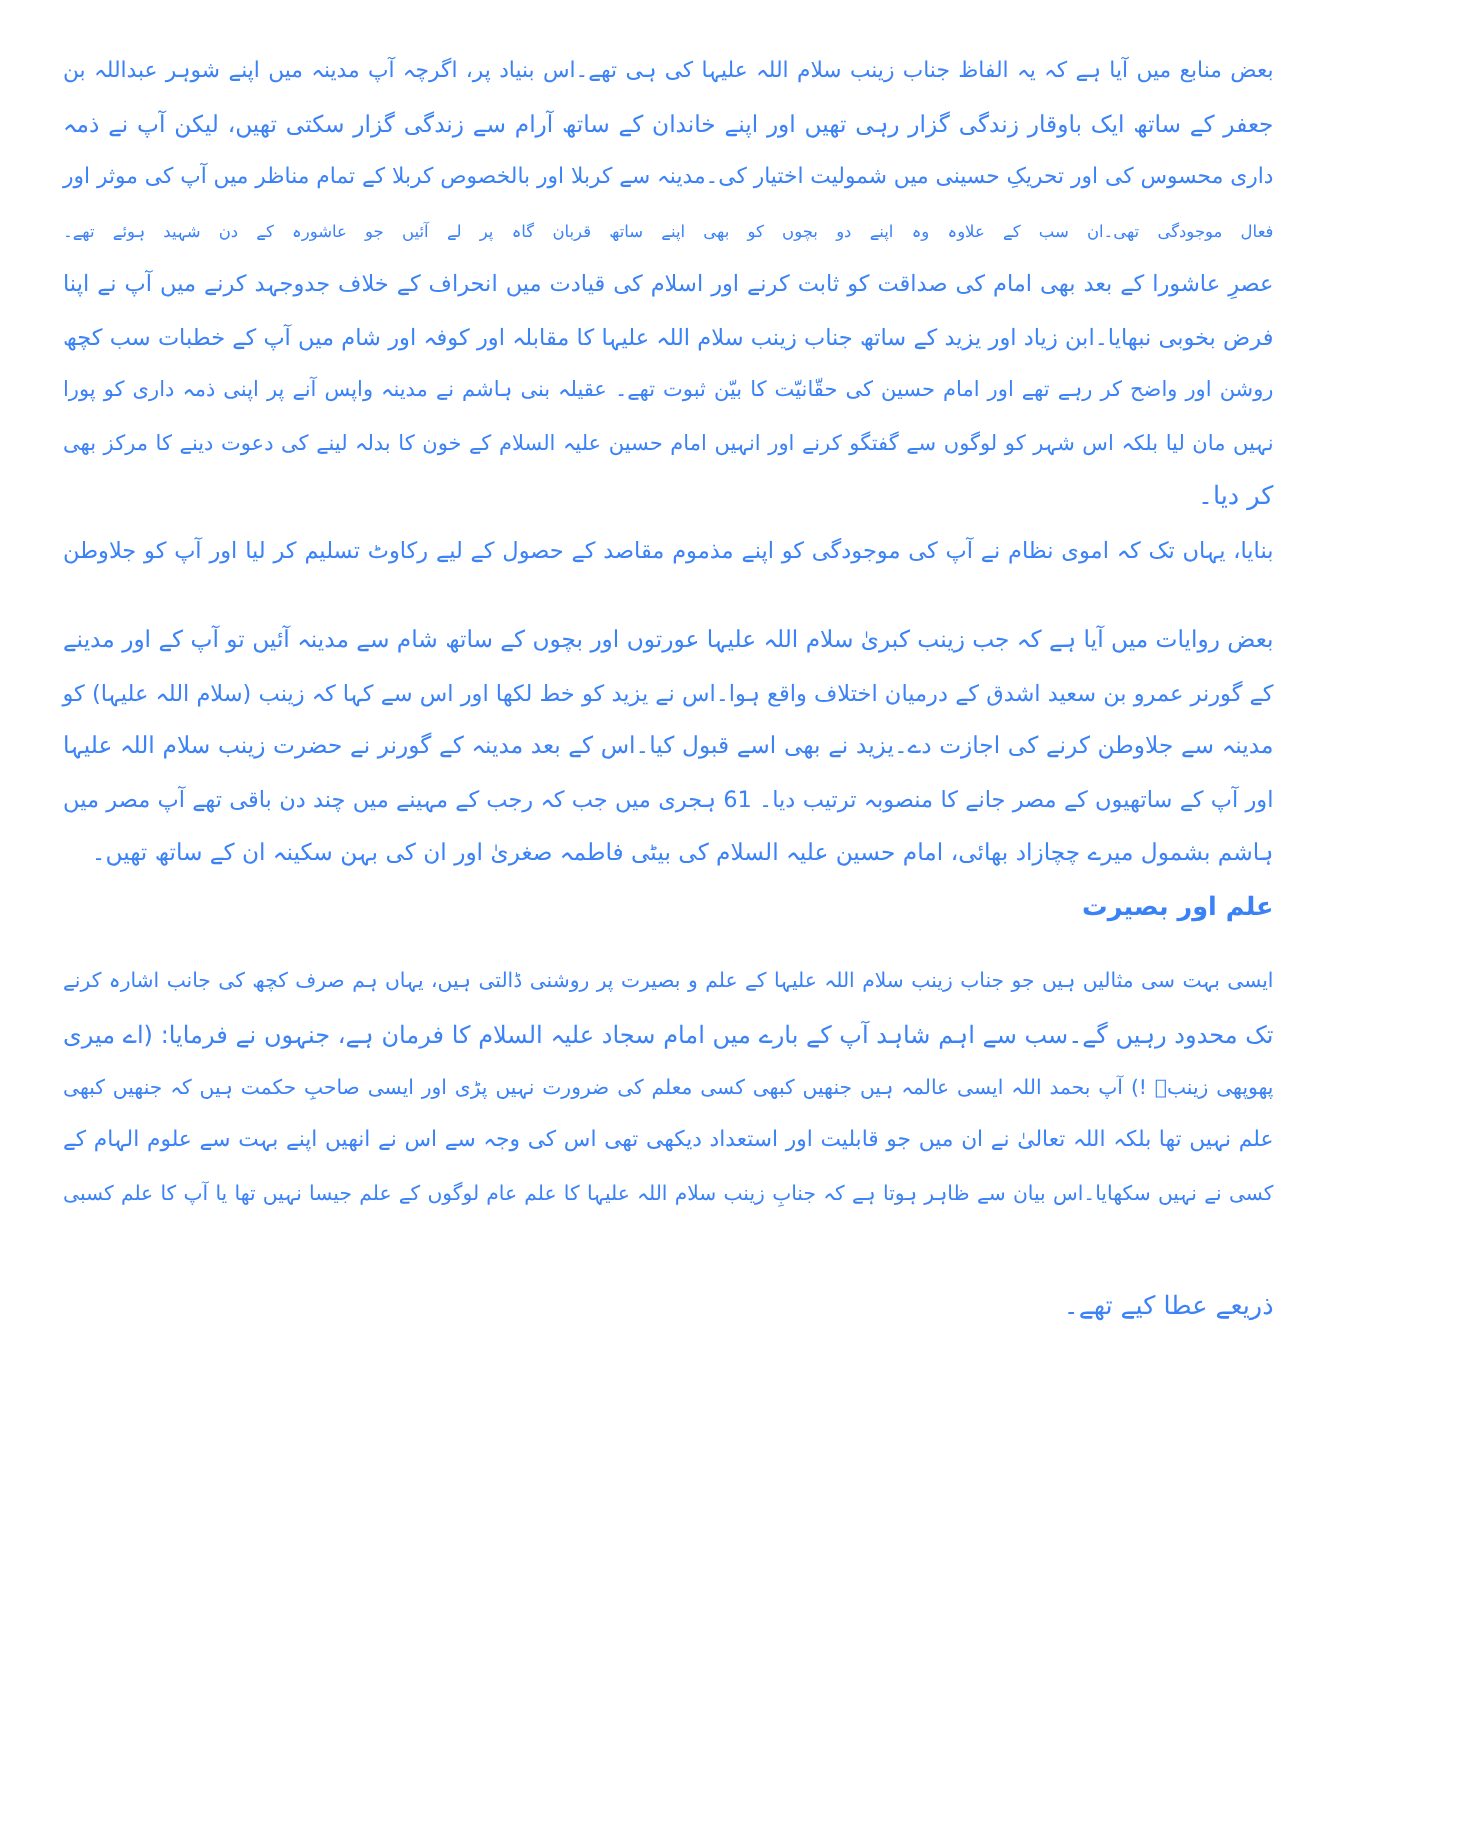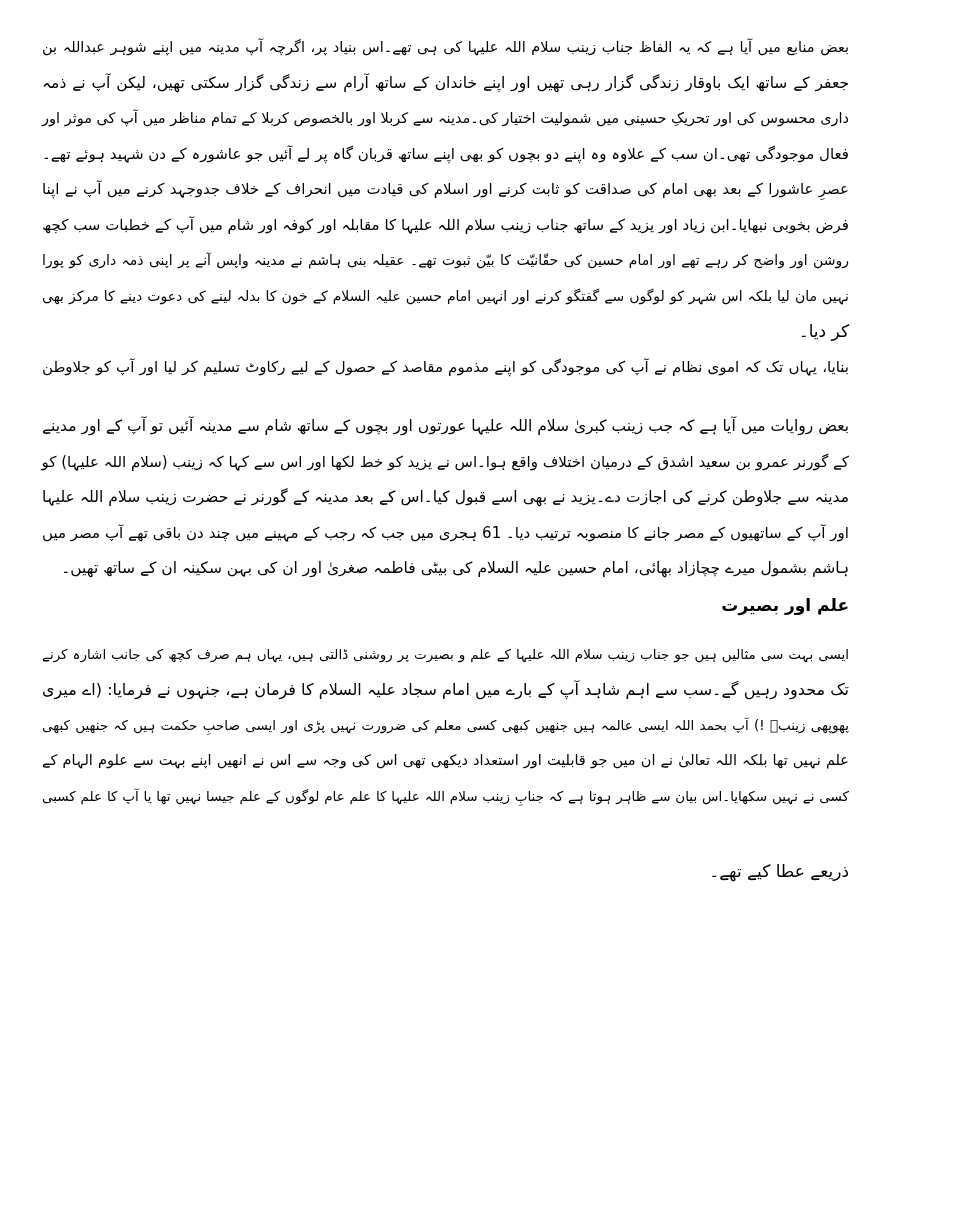--- a/index.html
+++ b/index.html
@@ -12,21 +12,21 @@
       height: 1229px;
       overflow: hidden;
       position: relative;
     }
     .page {
       direction: rtl;
       position: absolute;
       top: 30px;
       right: 123px;
       left: 42px;
-      color: #000000;
+      color: #3b82f6;
       font-family: "DejaVu Sans", "Liberation Sans", sans-serif;
       font-size: 17px;
       text-align: justify;
       text-align-last: right;
     }
     .para {
       margin: 0;
       line-height: 35px;
     }
     .para .line {
@@ -53,21 +53,21 @@
   </style>
 </head>
 <body>
 
 <div class="page">
 
   <div class="para para1">
     <span class="line" style="display: block; font-size: 14.5px;">بعض منابع میں آیا ہے کہ یہ الفاظ جناب زینب سلام اللہ علیہا کی ہی تھے۔اس بنیاد پر، اگرچہ آپ مدینہ میں اپنے شوہر عبداللہ بن</span>
     <span class="line" style="display: block; font-size: 15.5px;">جعفر کے ساتھ ایک باوقار زندگی گزار رہی تھیں اور اپنے خاندان کے ساتھ آرام سے زندگی گزار سکتی تھیں، لیکن آپ نے ذمہ</span>
     <span class="line" style="display: block; font-size: 14.5px;">داری محسوس کی اور تحریکِ حسینی میں شمولیت اختیار کی۔مدینہ سے کربلا اور بالخصوص کربلا کے تمام مناظر میں آپ کی موثر اور</span>
-    <span class="line" style="display: block; font-size: 15px;">فعال موجودگی تھی۔ان سب کے علاوہ وہ اپنے دو بچوں کو بھی اپنے ساتھ قربان گاہ پر لے آئیں جو عاشورہ کے دن شہید ہوئے تھے۔</span>
+    <span class="line" style="display: block; font-size: 11px;">فعال موجودگی تھی۔ان سب کے علاوہ وہ اپنے دو بچوں کو بھی اپنے ساتھ قربان گاہ پر لے آئیں جو عاشورہ کے دن شہید ہوئے تھے۔</span>
     <span class="line" style="display: block; font-size: 15px;">عصرِ عاشورا کے بعد بھی امام کی صداقت کو ثابت کرنے اور اسلام کی قیادت میں انحراف کے خلاف جدوجہد کرنے میں آپ نے اپنا</span>
     <span class="line" style="display: block; font-size: 15px;">فرض بخوبی نبھایا۔ابن زیاد اور یزید کے ساتھ جناب زینب سلام اللہ علیہا کا مقابلہ اور کوفہ اور شام میں آپ کے خطبات سب کچھ</span>
     <span class="line" style="display: block; font-size: 14px;">روشن اور واضح کر رہے تھے اور امام حسین کی حقّانیّت کا بیّن ثبوت تھے۔ عقیلہ بنی ہاشم نے مدینہ واپس آنے پر اپنی ذمہ داری کو پورا</span>
     <span class="line" style="display: block; font-size: 14px;">نہیں مان لیا بلکہ اس شہر کو لوگوں سے گفتگو کرنے اور انہیں امام حسین علیہ السلام کے خون کا بدلہ لینے کی دعوت دینے کا مرکز بھی</span>
     <span class="line last" style="display: block; font-size: 17px;">کر دیا۔</span>
     <span class="line" style="display: block; font-size: 15px;">بنایا، یہاں تک کہ اموی نظام نے آپ کی موجودگی کو اپنے مذموم مقاصد کے حصول کے لیے رکاوٹ تسلیم کر لیا اور آپ کو جلاوطن</span>
   </div>
 
   <div class="para para2">
     <span class="line" style="display: block; font-size: 15.5px;">بعض روایات میں آیا ہے کہ جب زینب کبریٰ سلام اللہ علیہا عورتوں اور بچوں کے ساتھ شام سے مدینہ آئیں تو آپ کے اور مدینے</span>

